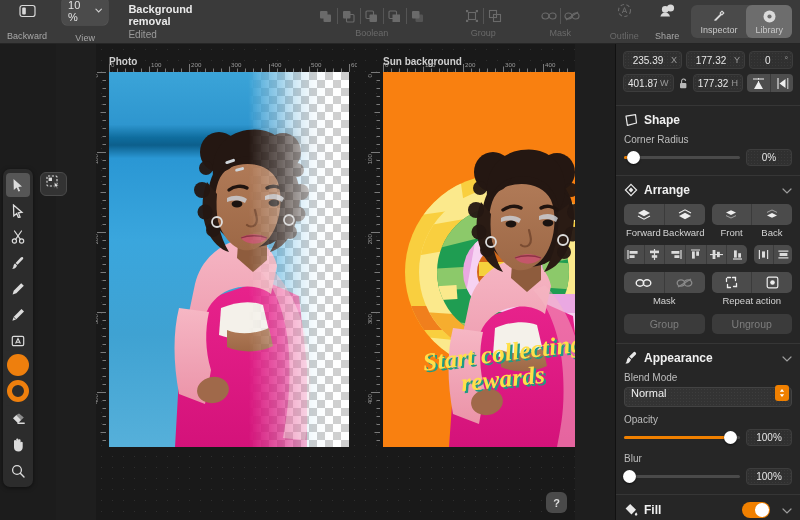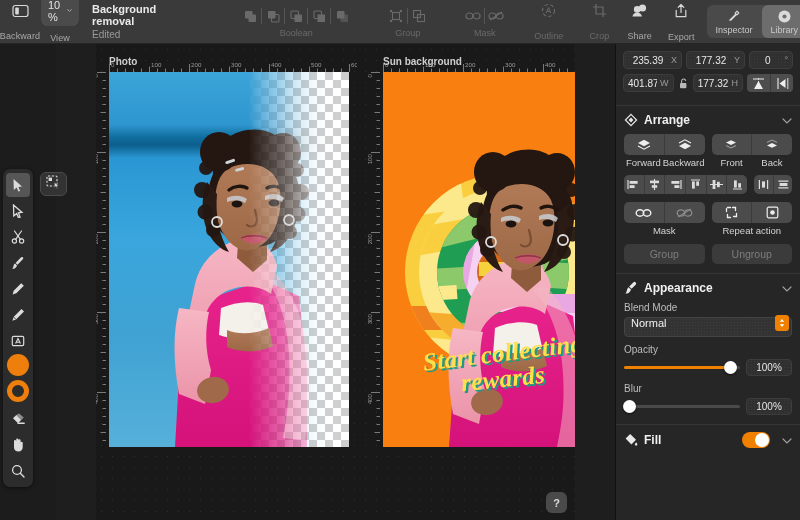--- a/index.html
+++ b/index.html
@@ -318,49 +318,32 @@
       <div class="tb-item dim" style="margin-left:14px;">
         <span class="ic">
             <svg width="15" height="15" viewBox="0 0 15 15">
               <circle cx="7.5" cy="7.5" r="6" fill="none" stroke="currentColor" stroke-width="1.1" stroke-dasharray="3.5 2.4"></circle>
               <path d="M5.3 10 7.5 4.6 9.7 10M6.1 8.4h2.8" fill="none" stroke="currentColor" stroke-width="1"></path>
             </svg>
           </span>
         <span class="lbl">Outline</span>
       </div>
 
-      <div class="tb-item dim" style="margin-left:8px;">
-        <span class="ic">
-            <svg width="15" height="15" viewBox="0 0 15 15">
-              <path d="M4 1v10h10M1 4h10v10" fill="none" stroke="currentColor" stroke-width="1.2"></path>
-            </svg>
-          </span>
-        <span class="lbl">Crop</span>
-      </div>
     </div>
 
     <div class="tb-right">
       <div class="tb-item">
         <span class="ic">
             <svg width="17" height="15" viewBox="0 0 17 15">
               <circle cx="11.5" cy="5" r="3.6" fill="currentColor"></circle>
               <circle cx="6.2" cy="6.4" r="3.3" fill="currentColor"></circle>
               <path d="M1.4 13.4c.6-2.6 2.6-4 4.8-4s4.2 1.4 4.8 4z" fill="currentColor"></path>
             </svg>
           </span>
         <span class="lbl">Share</span>
-      </div>
-      <div class="tb-item">
-        <span class="ic">
-            <svg width="14" height="16" viewBox="0 0 14 16">
-              <path d="M7 1.5v8M4.2 4.3 7 1.5l2.8 2.8" fill="none" stroke="currentColor" stroke-width="1.2" stroke-linecap="round" stroke-linejoin="round"></path>
-              <path d="M2.2 7.4v6.2h9.6V7.4" fill="none" stroke="currentColor" stroke-width="1.2" stroke-linecap="round"></path>
-            </svg>
-          </span>
-        <span class="lbl">Export</span>
       </div>
 
       <div class="seg-wrap">
         <div class="seg-item">
           <span class="ic">
               <svg width="14" height="14" viewBox="0 0 14 14">
                 <path d="M2.5 11.5 9 5l-.9-.9L10 2.2l1.8 1.8-1.9 1.9L9 5" fill="none" stroke="currentColor" stroke-width="1.1" stroke-linejoin="round"></path>
                 <path d="M3 11 8.6 5.4l.9.9L3.9 12z" fill="currentColor"></path>
               </svg>
             </span>
@@ -806,20 +789,40 @@
               <svg width="13" height="13" viewBox="0 0 13 13">
                   <path d="M2 1v11" stroke="currentColor" stroke-width="1.1"></path>
                   <path d="M9.5 2 3.5 6.5 9.5 11z" fill="currentColor"></path>
                   <path d="M11.8 1v11" stroke="currentColor" stroke-width=".9"></path>
                 </svg>
             </div>
           </div>
         </div>
       </div>
 
+      <div class="sect">
+        <div class="sect-hd">
+          <span class="ic">
+            <svg width="14" height="14" viewBox="0 0 14 14">
+                <path d="M2 3.2 11.5 1.6l1 8.4L3.4 12.4z" fill="none" stroke="currentColor" stroke-width="1.2" stroke-linejoin="round"></path>
+              </svg>
+          </span>
+          <span class="ti">Shape</span>
+        </div>
+        <div class="lbl-sm">Corner Radius</div>
+        <div class="slider-row">
+          <div class="slider">
+            <div class="track">
+                <div class="done" style="width:8%"></div>
+              </div>
+            <div class="knob" style="left:calc(8% - 6px)"></div>
+          </div>
+          <div class="num-fld">0%</div>
+        </div>
+      </div>
 
       <div class="sect">
         <div class="sect-hd">
           <span class="ic">
             <svg width="14" height="14" viewBox="0 0 14 14">
                 <path d="M7 1.4 12.6 7 7 12.6 1.4 7z" fill="none" stroke="currentColor" stroke-width="1.2"></path>
                 <path d="M7 4.6 9.4 7 7 9.4 4.6 7z" fill="currentColor"></path>
               </svg>
           </span>
           <span class="ti">Arrange</span>

